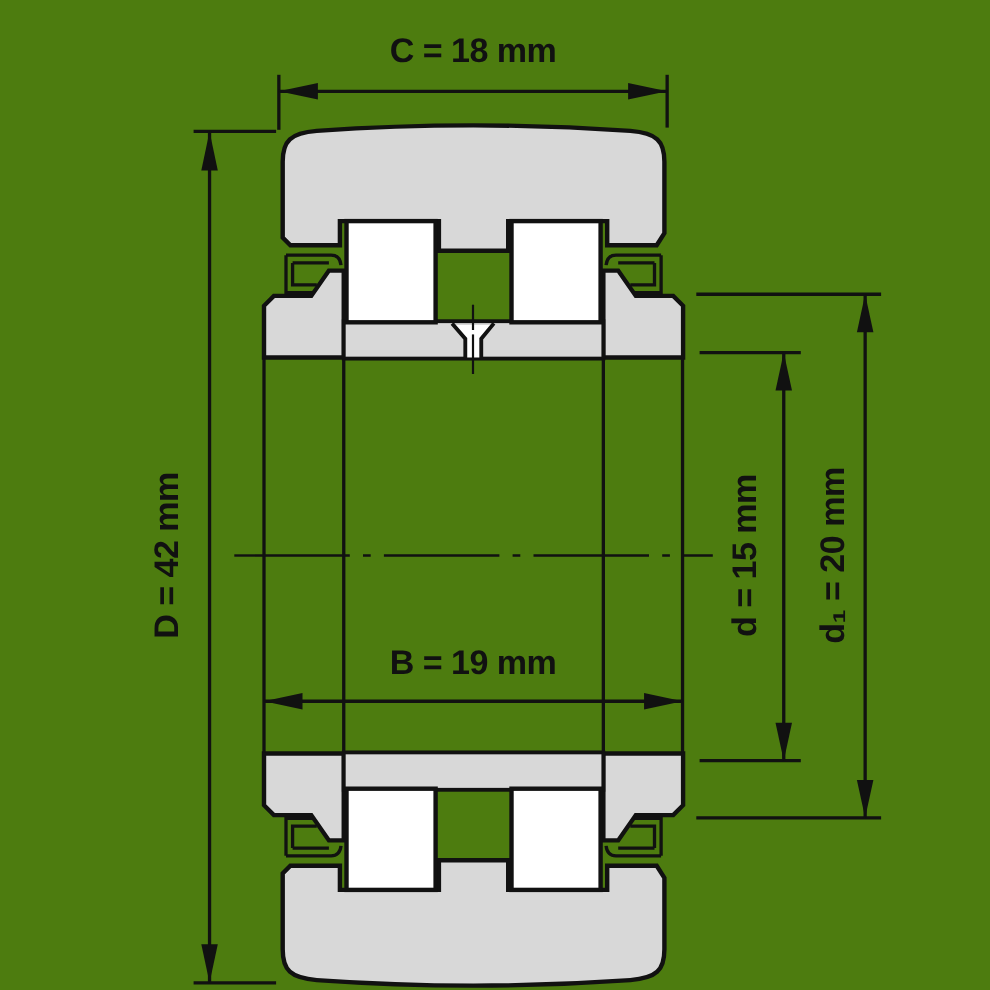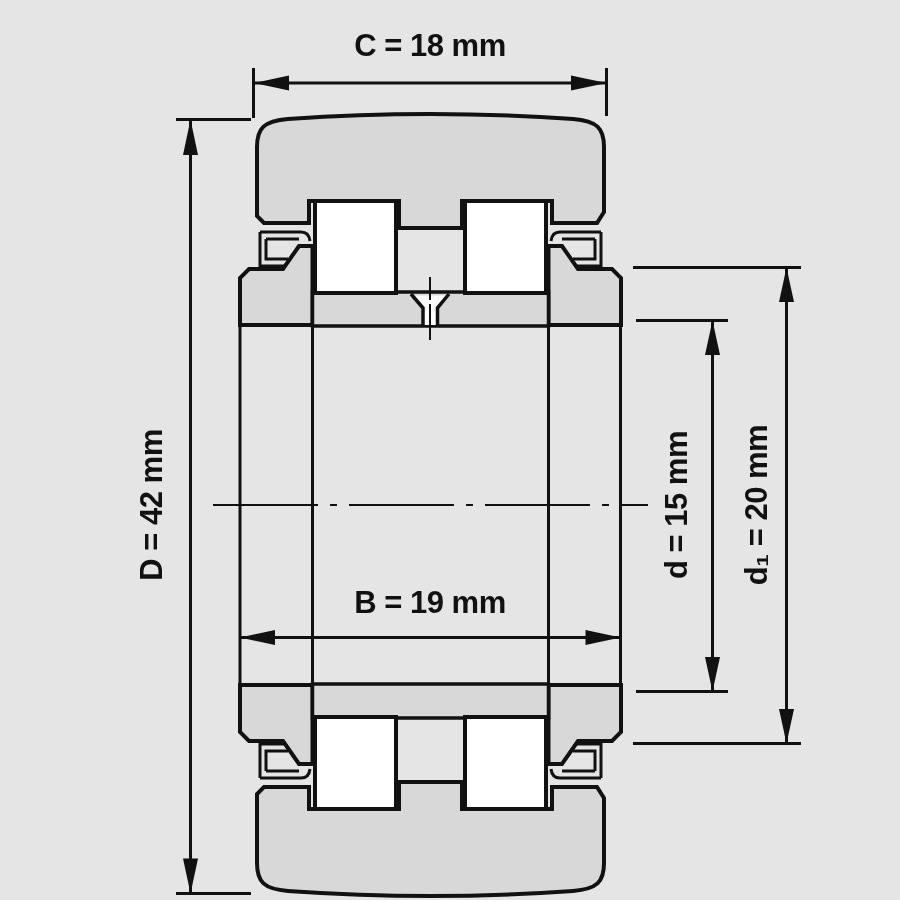--- a/index.html
+++ b/index.html
@@ -1,16 +1,16 @@
 <!DOCTYPE html>
 <html><head>
 <meta charset="utf-8">
 <style>
   html,body{margin:0;padding:0;background:#ffffff;}
-  .canvas{width:900px;height:900px;position:relative;background:#e5e5e5;overflow:hidden;}
+  .canvas{width:900px;height:900px;position:relative;background:#4d7c0f;overflow:hidden;}
   svg{display:block;}
   text{font-family:"Liberation Sans","DejaVu Sans",sans-serif;font-weight:700;font-size:31px;fill:#111111;letter-spacing:-0.5px;}
 </style>
 </head>
 <body>
 
 <div class="canvas">
 <svg width="900" height="900" viewBox="0 0 900 900">
 
   <g id="half-top" stroke="#111111" stroke-linejoin="miter" fill="none">

